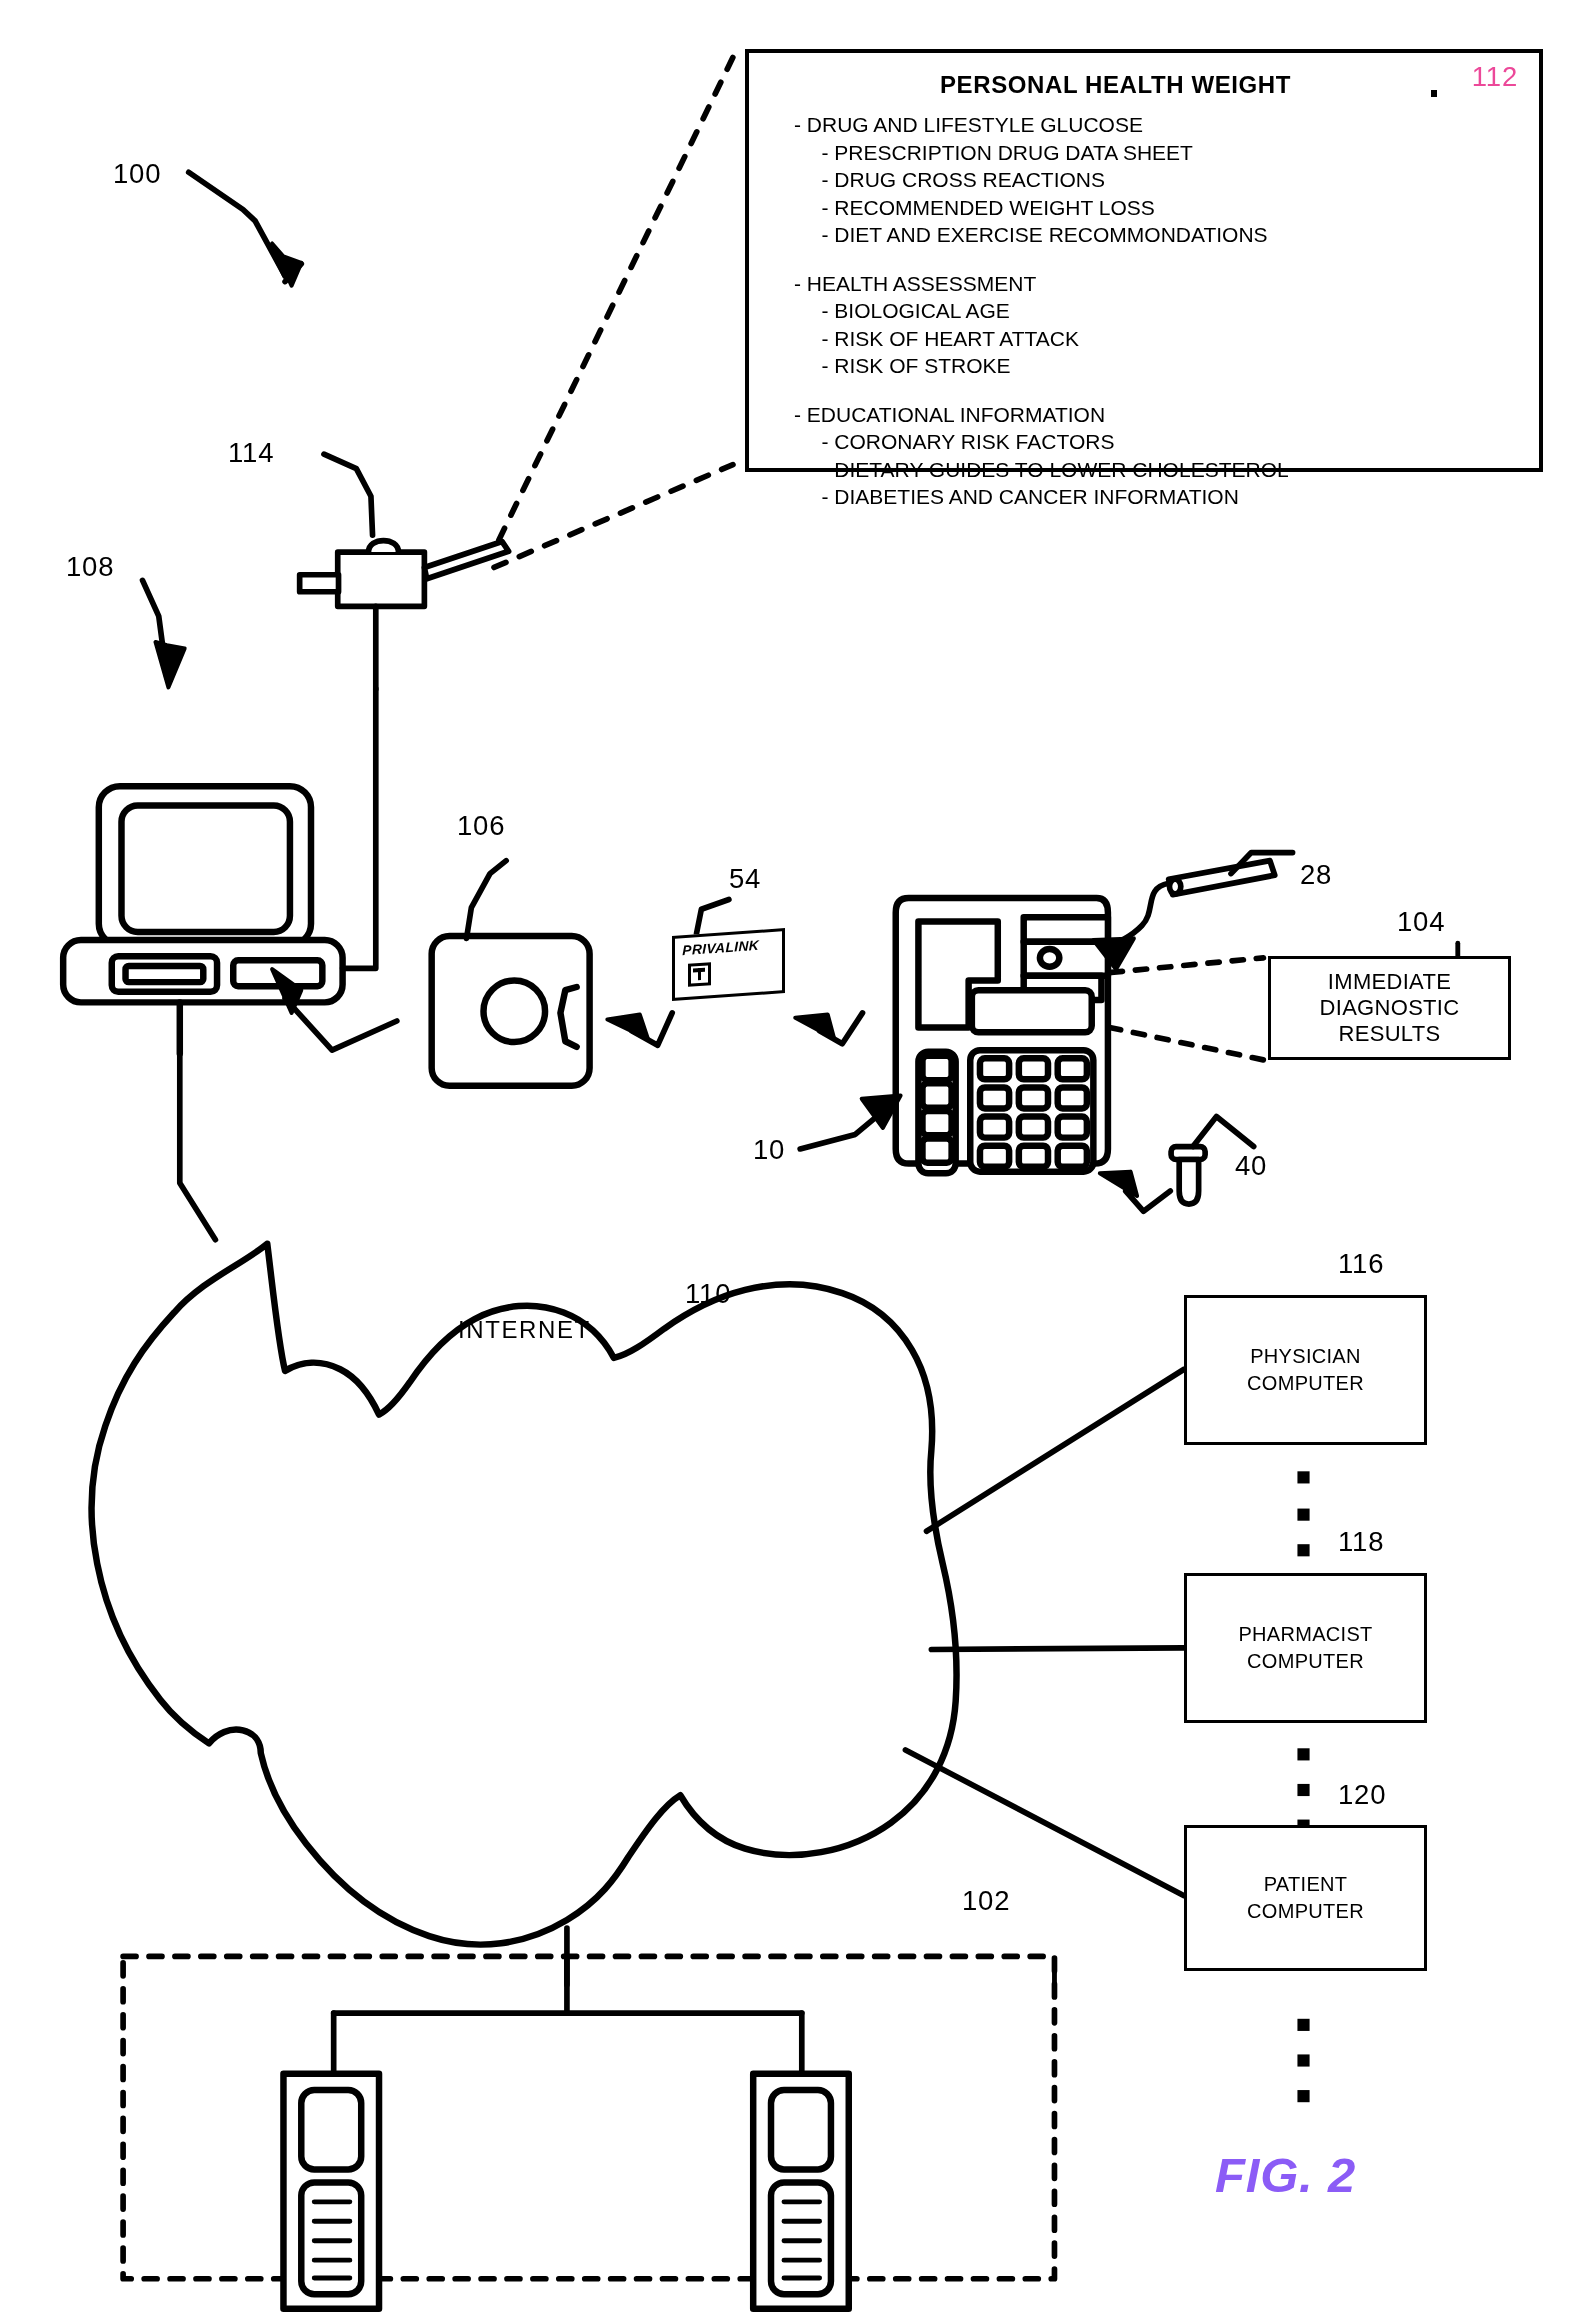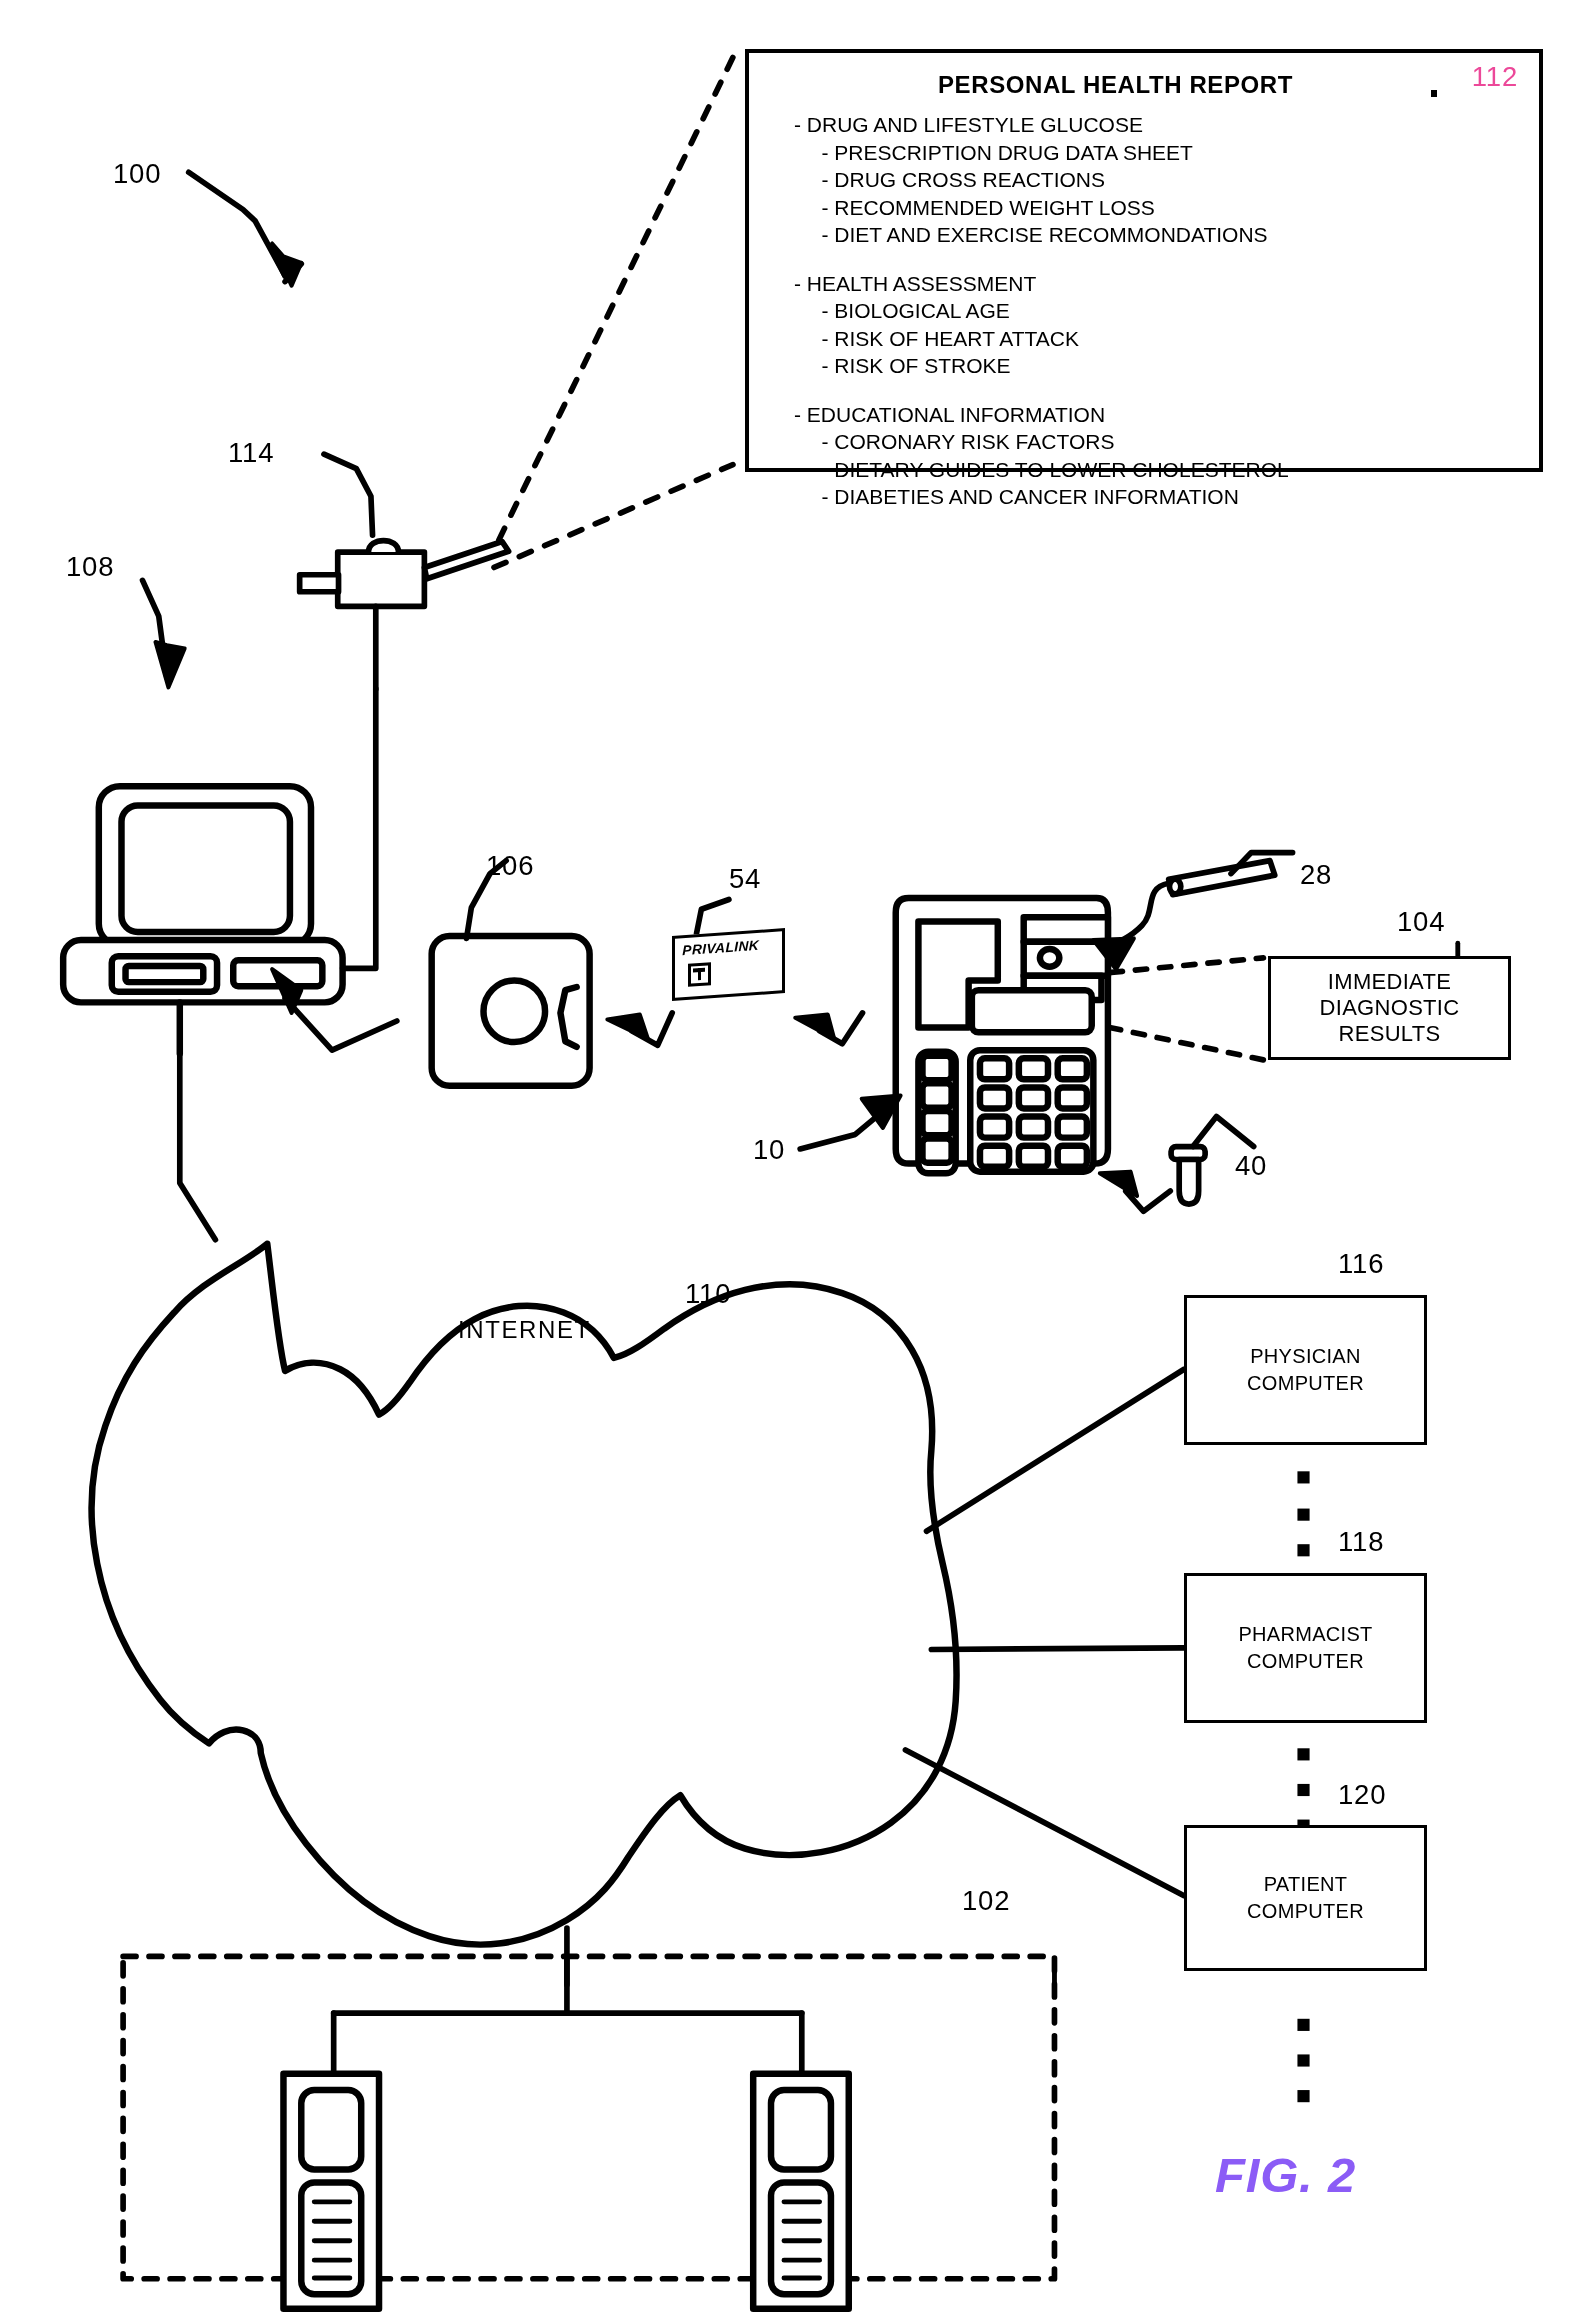--- a/index.html
+++ b/index.html
@@ -116,21 +116,21 @@
   .ref-num {
     position: absolute;
     font-size: 27.5px;
     color: #000;
     letter-spacing: 0.8px;
     white-space: nowrap;
   }
   #ref-100 { left: 113px; top: 158px; }
   #ref-114 { left: 228px; top: 437px; }
   #ref-108 { left: 66px; top: 551px; }
-  #ref-106 { left: 486px; top: 810px; margin-top: 40px; }
+  #ref-106 { left: 457px; top: 810px; }
   #ref-54  { left: 729px; top: 863px; }
   #ref-28  { left: 1300px; top: 859px; }
   #ref-104 { left: 1397px; top: 906px; }
   #ref-10  { left: 753px; top: 1134px; }
   #ref-40  { left: 1235px; top: 1150px; }
   #ref-110 { left: 685px; top: 1278px; }
   #ref-116 { left: 1338px; top: 1248px; }
   #ref-118 { left: 1338px; top: 1526px; }
   #ref-120 { left: 1338px; top: 1779px; }
   #ref-102 { left: 962px; top: 1885px; }
@@ -434,21 +434,21 @@
         </g>
 
         <g stroke-width="6">
           <path d="M1302 2420 L1302 2452"></path>
         </g>
 
       </g>
     </svg>
 
     <div class="report-box">
-      <div class="report-title">PERSONAL HEALTH REPORT</div>
+      <div class="report-title">PERSONAL HEALTH WEIGHT</div>
       <div class="report-ref">112</div>
       <div class="report-dot"></div>
 
       <div class="report-list">
         <div class="rl-group">
           <div class="rl-head">- DRUG AND LIFESTYLE GLUCOSE</div>
           <div class="rl-sub">- PRESCRIPTION DRUG DATA SHEET</div>
           <div class="rl-sub">- DRUG CROSS REACTIONS</div>
           <div class="rl-sub">- RECOMMENDED WEIGHT LOSS</div>
           <div class="rl-sub">- DIET AND EXERCISE RECOMMONDATIONS</div>

